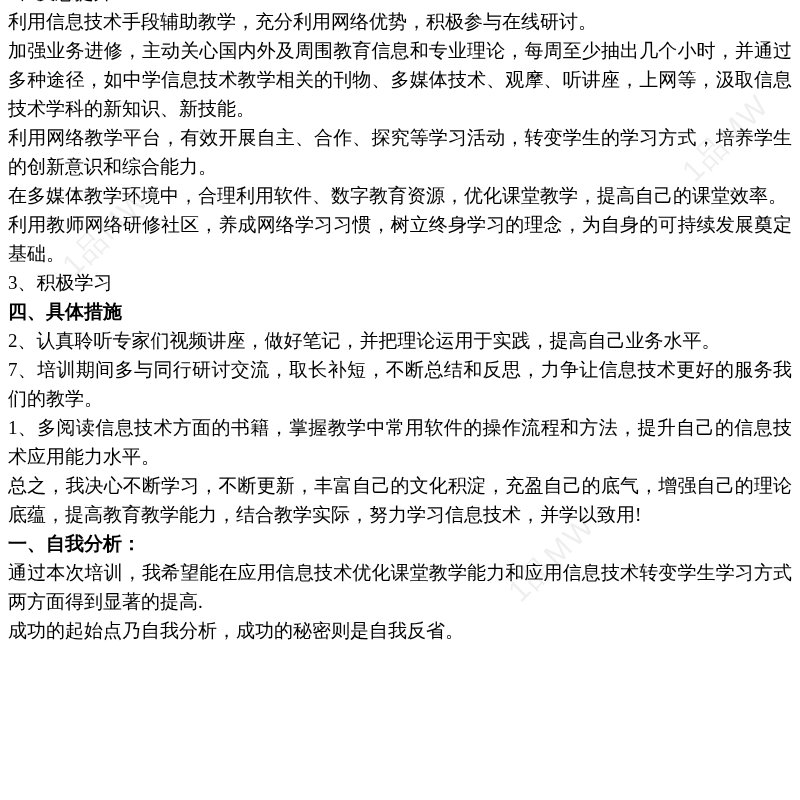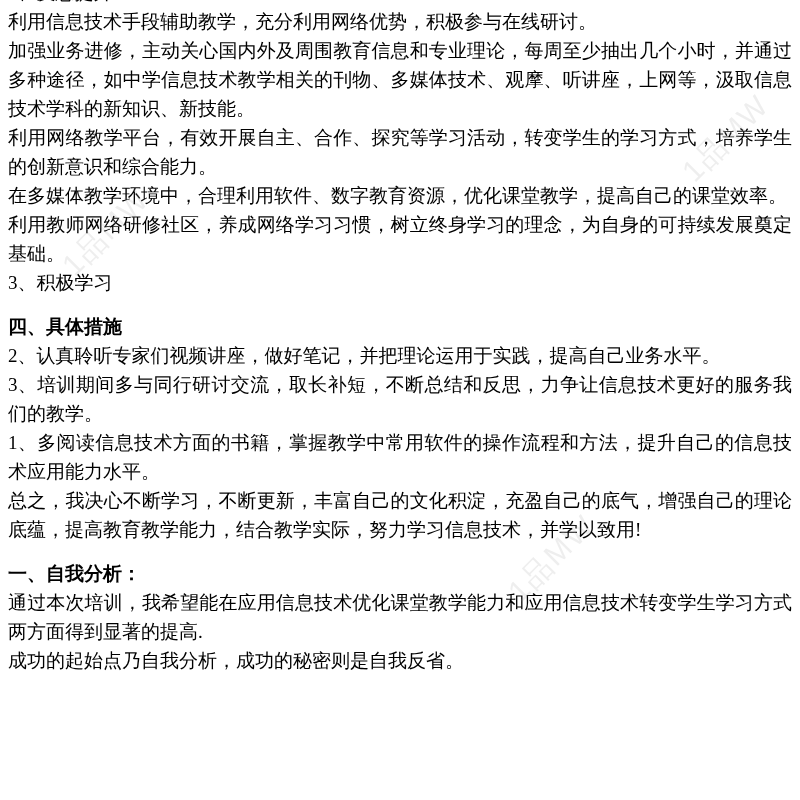--- a/index.html
+++ b/index.html
@@ -18,21 +18,21 @@
     top: -22px;
     left: 0;
     right: 0;
     padding: 0 8px;
     font-size: 19px;
     line-height: 29px;
     text-align: justify;
     color: #000000;
   }
   .para { margin: 0; }
-  .bold { font-weight: bold; margin-top: 15px; }
+  .bold { font-weight: bold; }
   .watermark {
     position: absolute;
     transform: rotate(-45deg);
     font-size: 30px;
     color: #9a9a9a;
     opacity: 0.16;
     letter-spacing: 2px;
     pointer-events: none;
     font-family: "Liberation Sans", "DejaVu Sans", sans-serif;
     white-space: nowrap;
@@ -54,21 +54,21 @@
   <div class="content">
     <p class="para">2、反思提升</p>
     <p class="para">利用信息技术手段辅助教学，充分利用网络优势，积极参与在线研讨。</p>
     <p class="para">加强业务进修，主动关心国内外及周围教育信息和专业理论，每周至少抽出几个小时，并通过多种途径，如中学信息技术教学相关的刊物、多媒体技术、观摩、听讲座，上网等，汲取信息技术学科的新知识、新技能。</p>
     <p class="para">利用网络教学平台，有效开展自主、合作、探究等学习活动，转变学生的学习方式，培养学生的创新意识和综合能力。</p>
     <p class="para">在多媒体教学环境中，合理利用软件、数字教育资源，优化课堂教学，提高自己的课堂效率。</p>
     <p class="para">利用教师网络研修社区，养成网络学习习惯，树立终身学习的理念，为自身的可持续发展奠定基础。</p>
     <p class="para">3、积极学习</p>
     <p class="para bold">四、具体措施</p>
     <p class="para">2、认真聆听专家们视频讲座，做好笔记，并把理论运用于实践，提高自己业务水平。</p>
-    <p class="para">3、培训期间多与同行研讨交流，取长补短，不断总结和反思，力争让信息技术更好的服务我们的教学。</p>
+    <p class="para">7、培训期间多与同行研讨交流，取长补短，不断总结和反思，力争让信息技术更好的服务我们的教学。</p>
     <p class="para">1、多阅读信息技术方面的书籍，掌握教学中常用软件的操作流程和方法，提升自己的信息技术应用能力水平。</p>
     <p class="para">总之，我决心不断学习，不断更新，丰富自己的文化积淀，充盈自己的底气，增强自己的理论底蕴，提高教育教学能力，结合教学实际，努力学习信息技术，并学以致用!</p>
     <p class="para bold">一、自我分析：</p>
     <p class="para">通过本次培训，我希望能在应用信息技术优化课堂教学能力和应用信息技术转变学生学习方式两方面得到显著的提高.</p>
     <p class="para">成功的起始点乃自我分析，成功的秘密则是自我反省。</p>
   </div>
 
 </div>
 
 </body></html>

